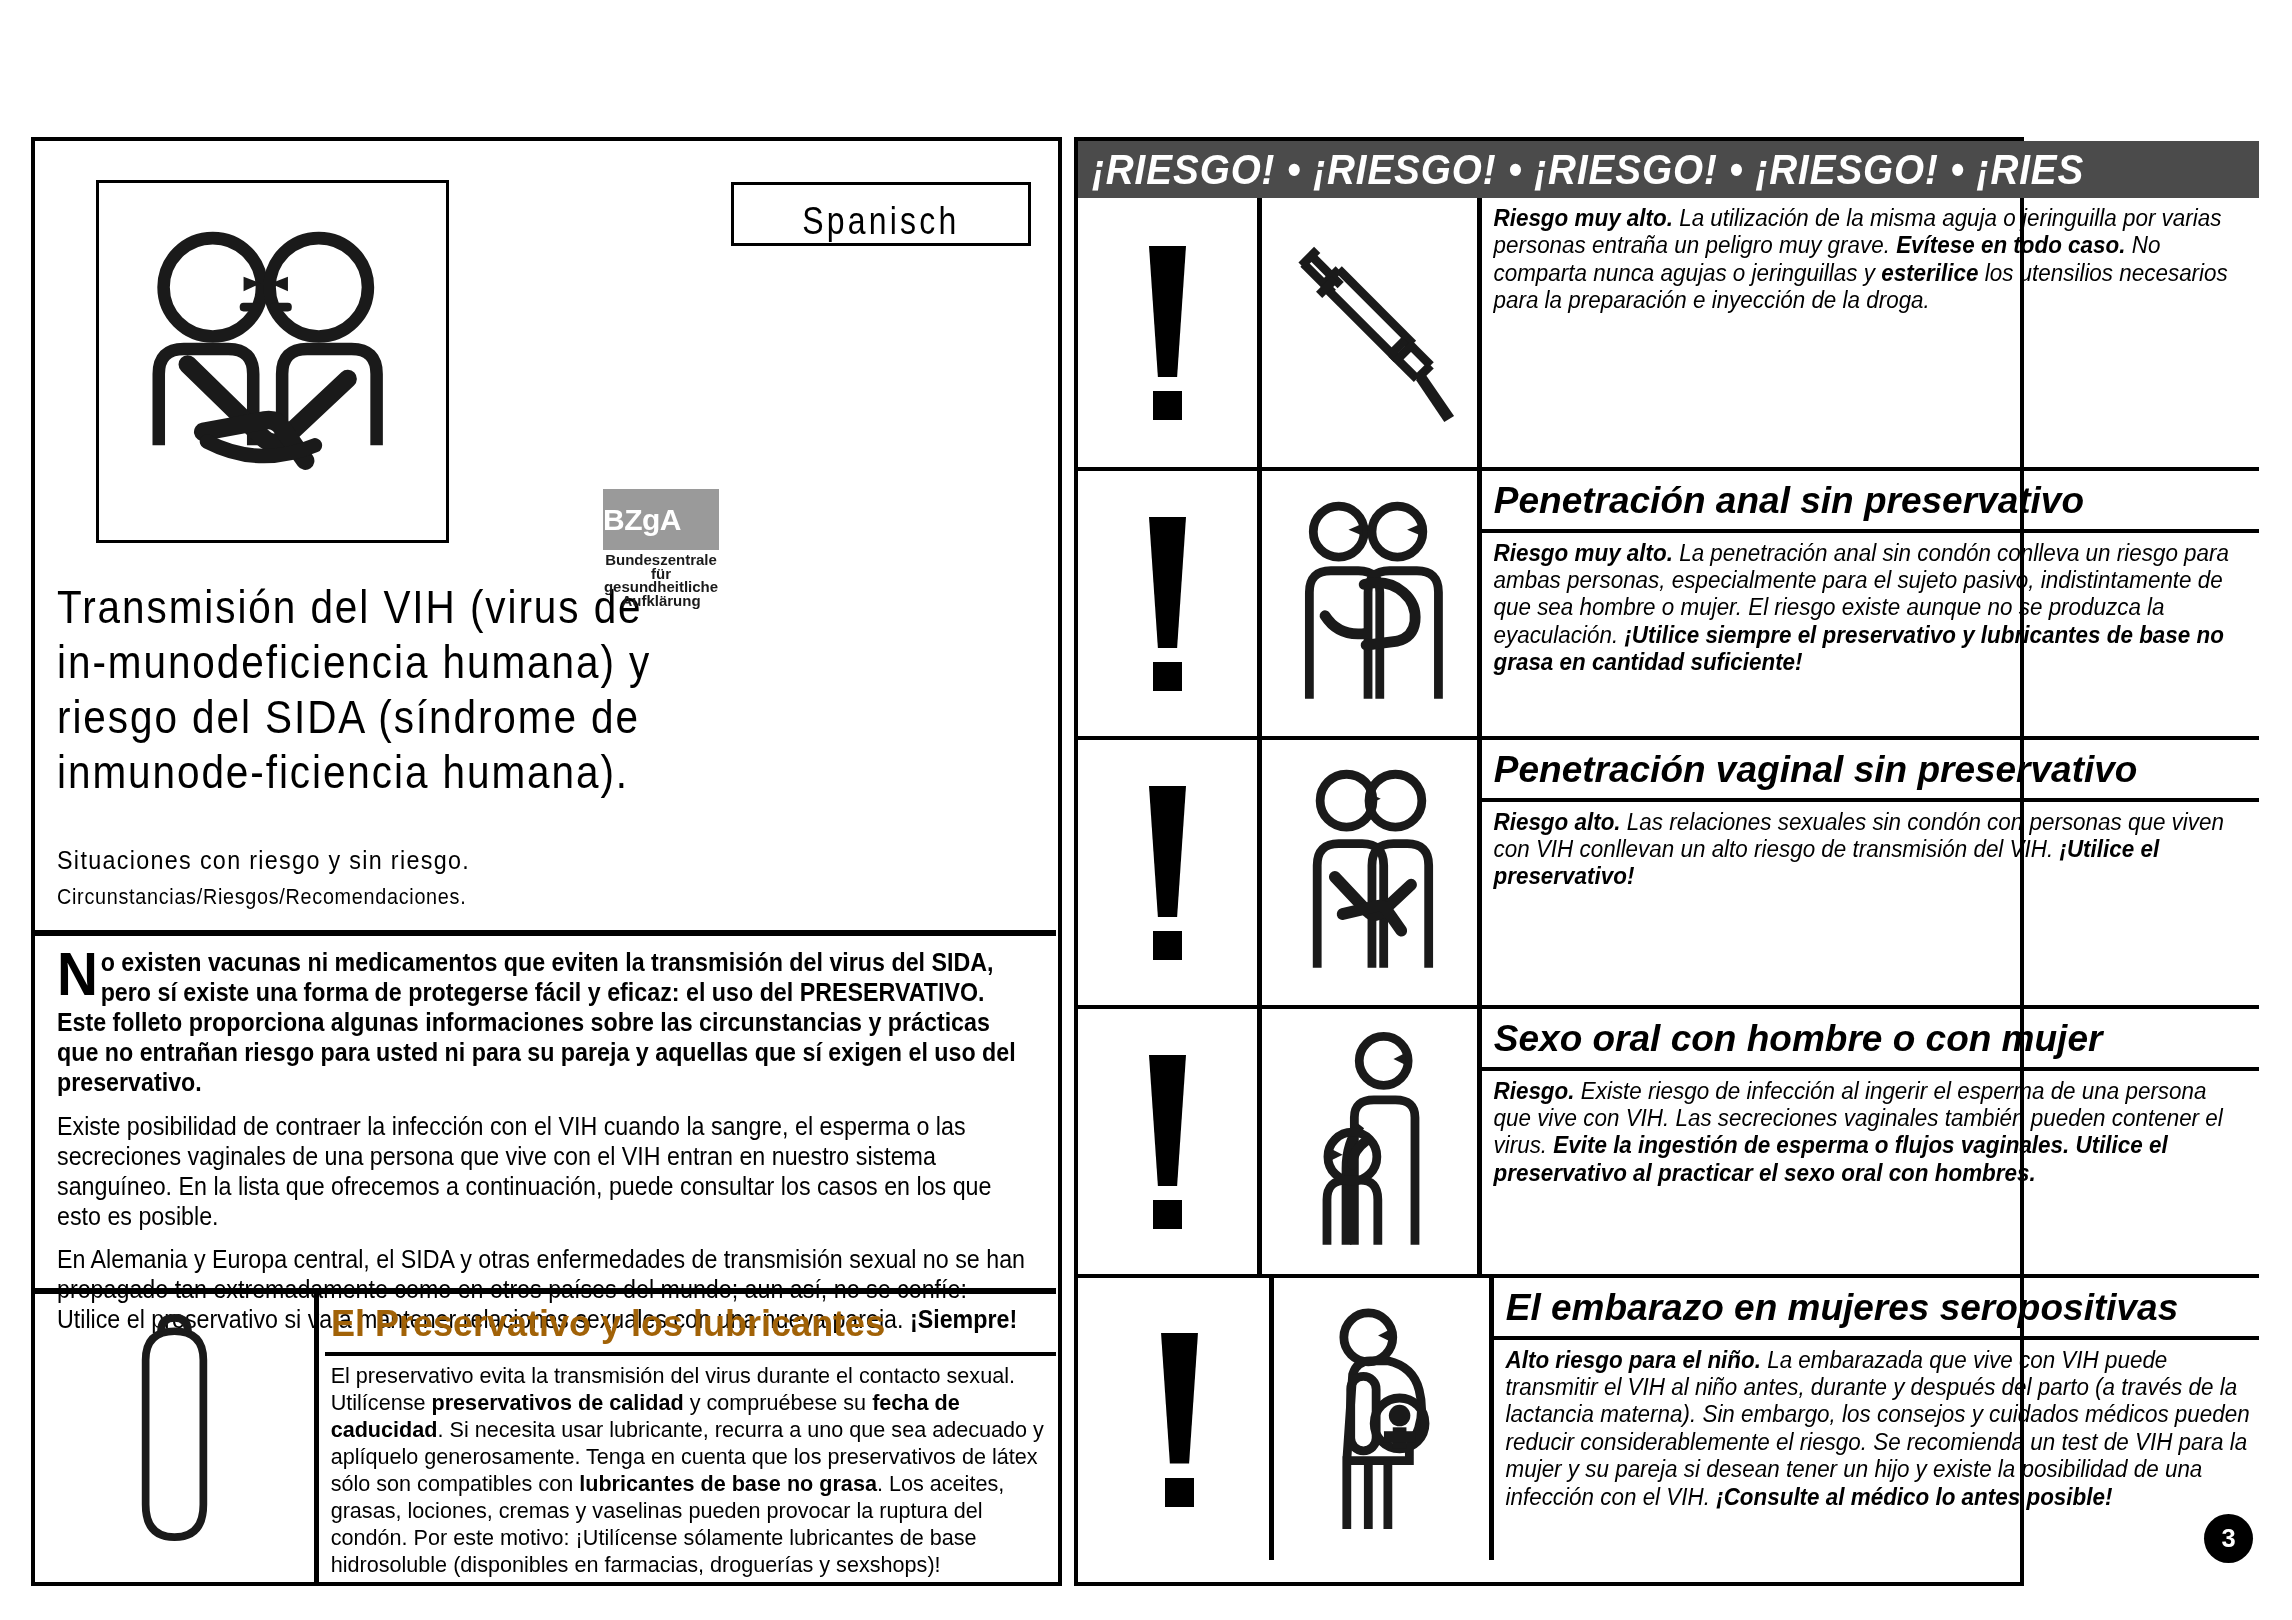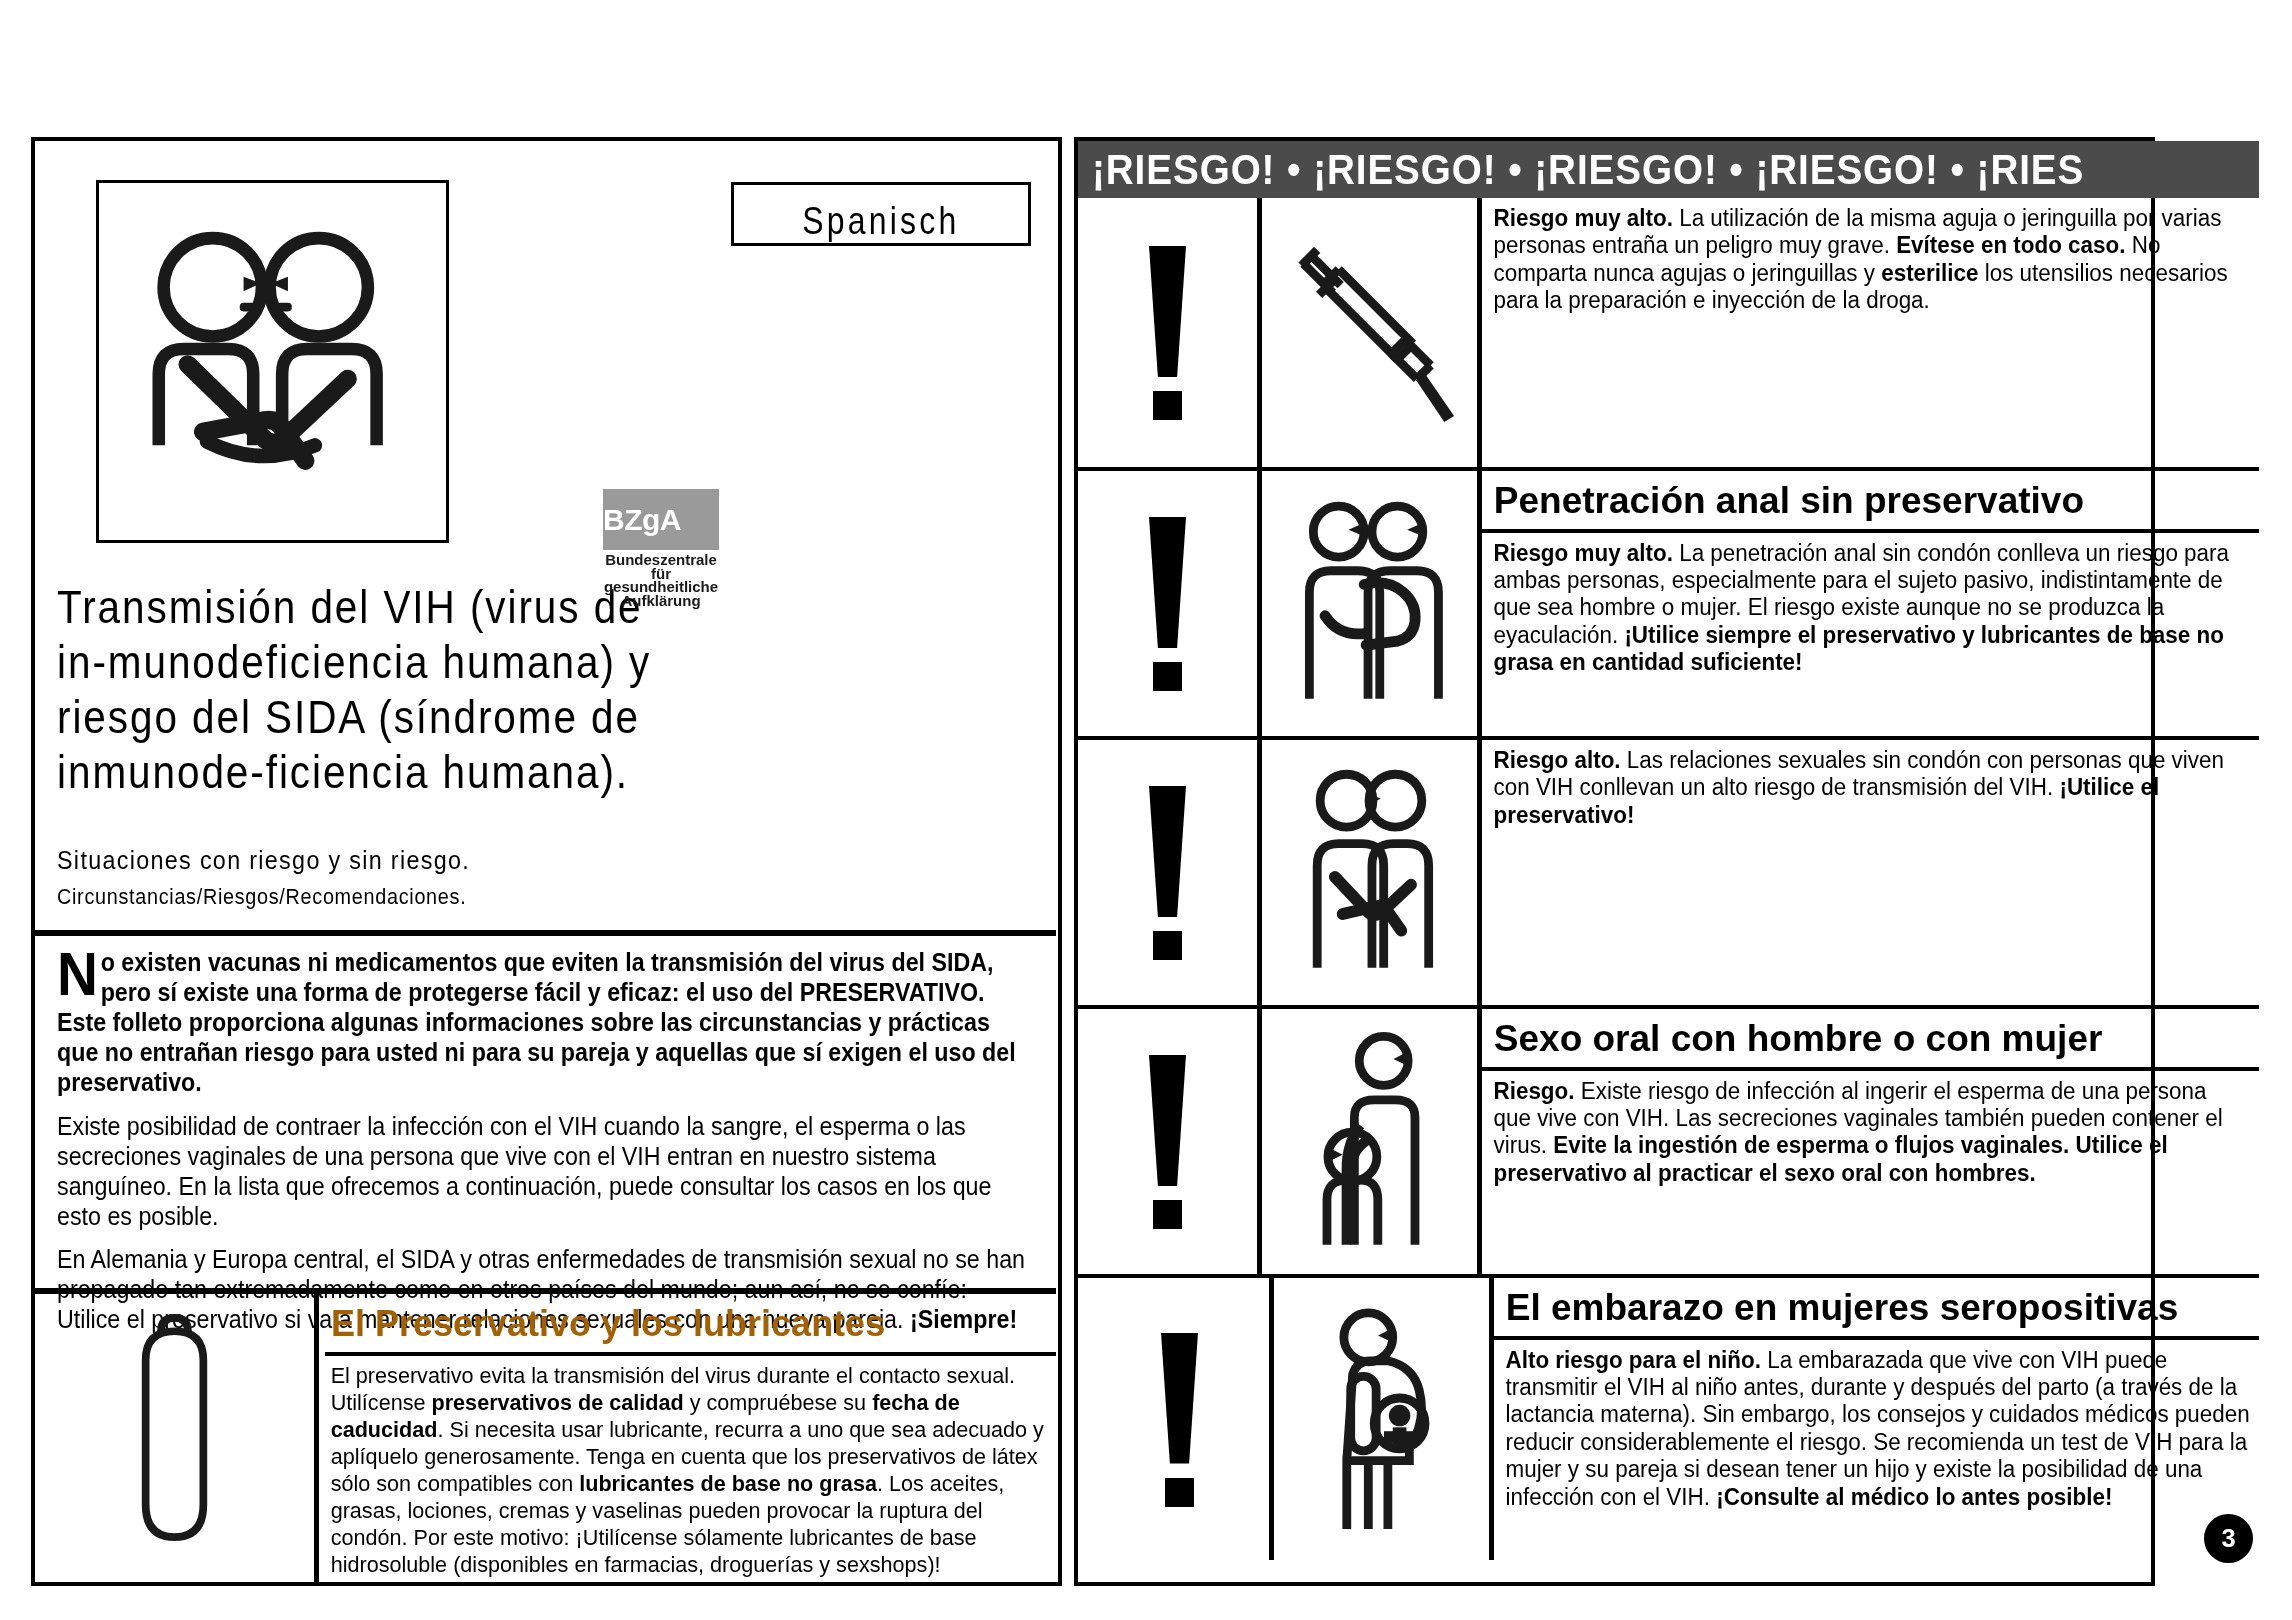--- a/index.html
+++ b/index.html
@@ -209,23 +209,24 @@
     transform: scaleX(0.96);
     transform-origin: left top;
     width: 760px;
   }
   .condom-body b { font-weight: bold; }
 
   
   .right-panel {
     position: absolute;
     left: 1074px; top: 137px;
-    width: 1081px; height: 1449px;
+    width: 950px; height: 1449px;
     border: 4.9px solid #000;
     background: #fff;
+    font-style: italic;
   }
 
   .risk-banner {
     position: absolute;
     left: 0; top: 0;
     width: 1181px; height: 57px;
     background: #4b4b4b;
     display: flex; align-items: center;
     padding-left: 13.7px;
     overflow: hidden;
@@ -488,20 +489,21 @@
               <path d="M54 112 l34 36 q6 6 14 0 l30 -28" stroke-width="12" stroke-linecap="round" stroke-linejoin="round"></path>
               <path d="M62 150 l34 -8 q8 -2 12 5 l14 20" stroke-width="12" stroke-linecap="round" stroke-linejoin="round"></path>
             </g>
             <g fill="#1a1a1a">
               <path d="M90 27 l11 5 -11 5z"></path>
               <path d="M96 27 l-11 5 11 5z"></path>
             </g>
           </svg>
         </div>
         <div class="cell-text">
+          <div class="risk-heading">Penetración vaginal sin preservativo</div>
           <div class="risk-body"><b>Riesgo alto.</b> Las relaciones sexuales sin condón con personas que viven con VIH conllevan un alto riesgo de transmisión del VIH. <b>¡Utilice el preservativo!</b></div>
         </div>
       </div>
 
       <div class="risk-row">
         <div class="cell-excl">
           <div class="excl-mark">
             <div class="excl-bar2"></div>
               <div class="excl-dot"></div>
           </div>

